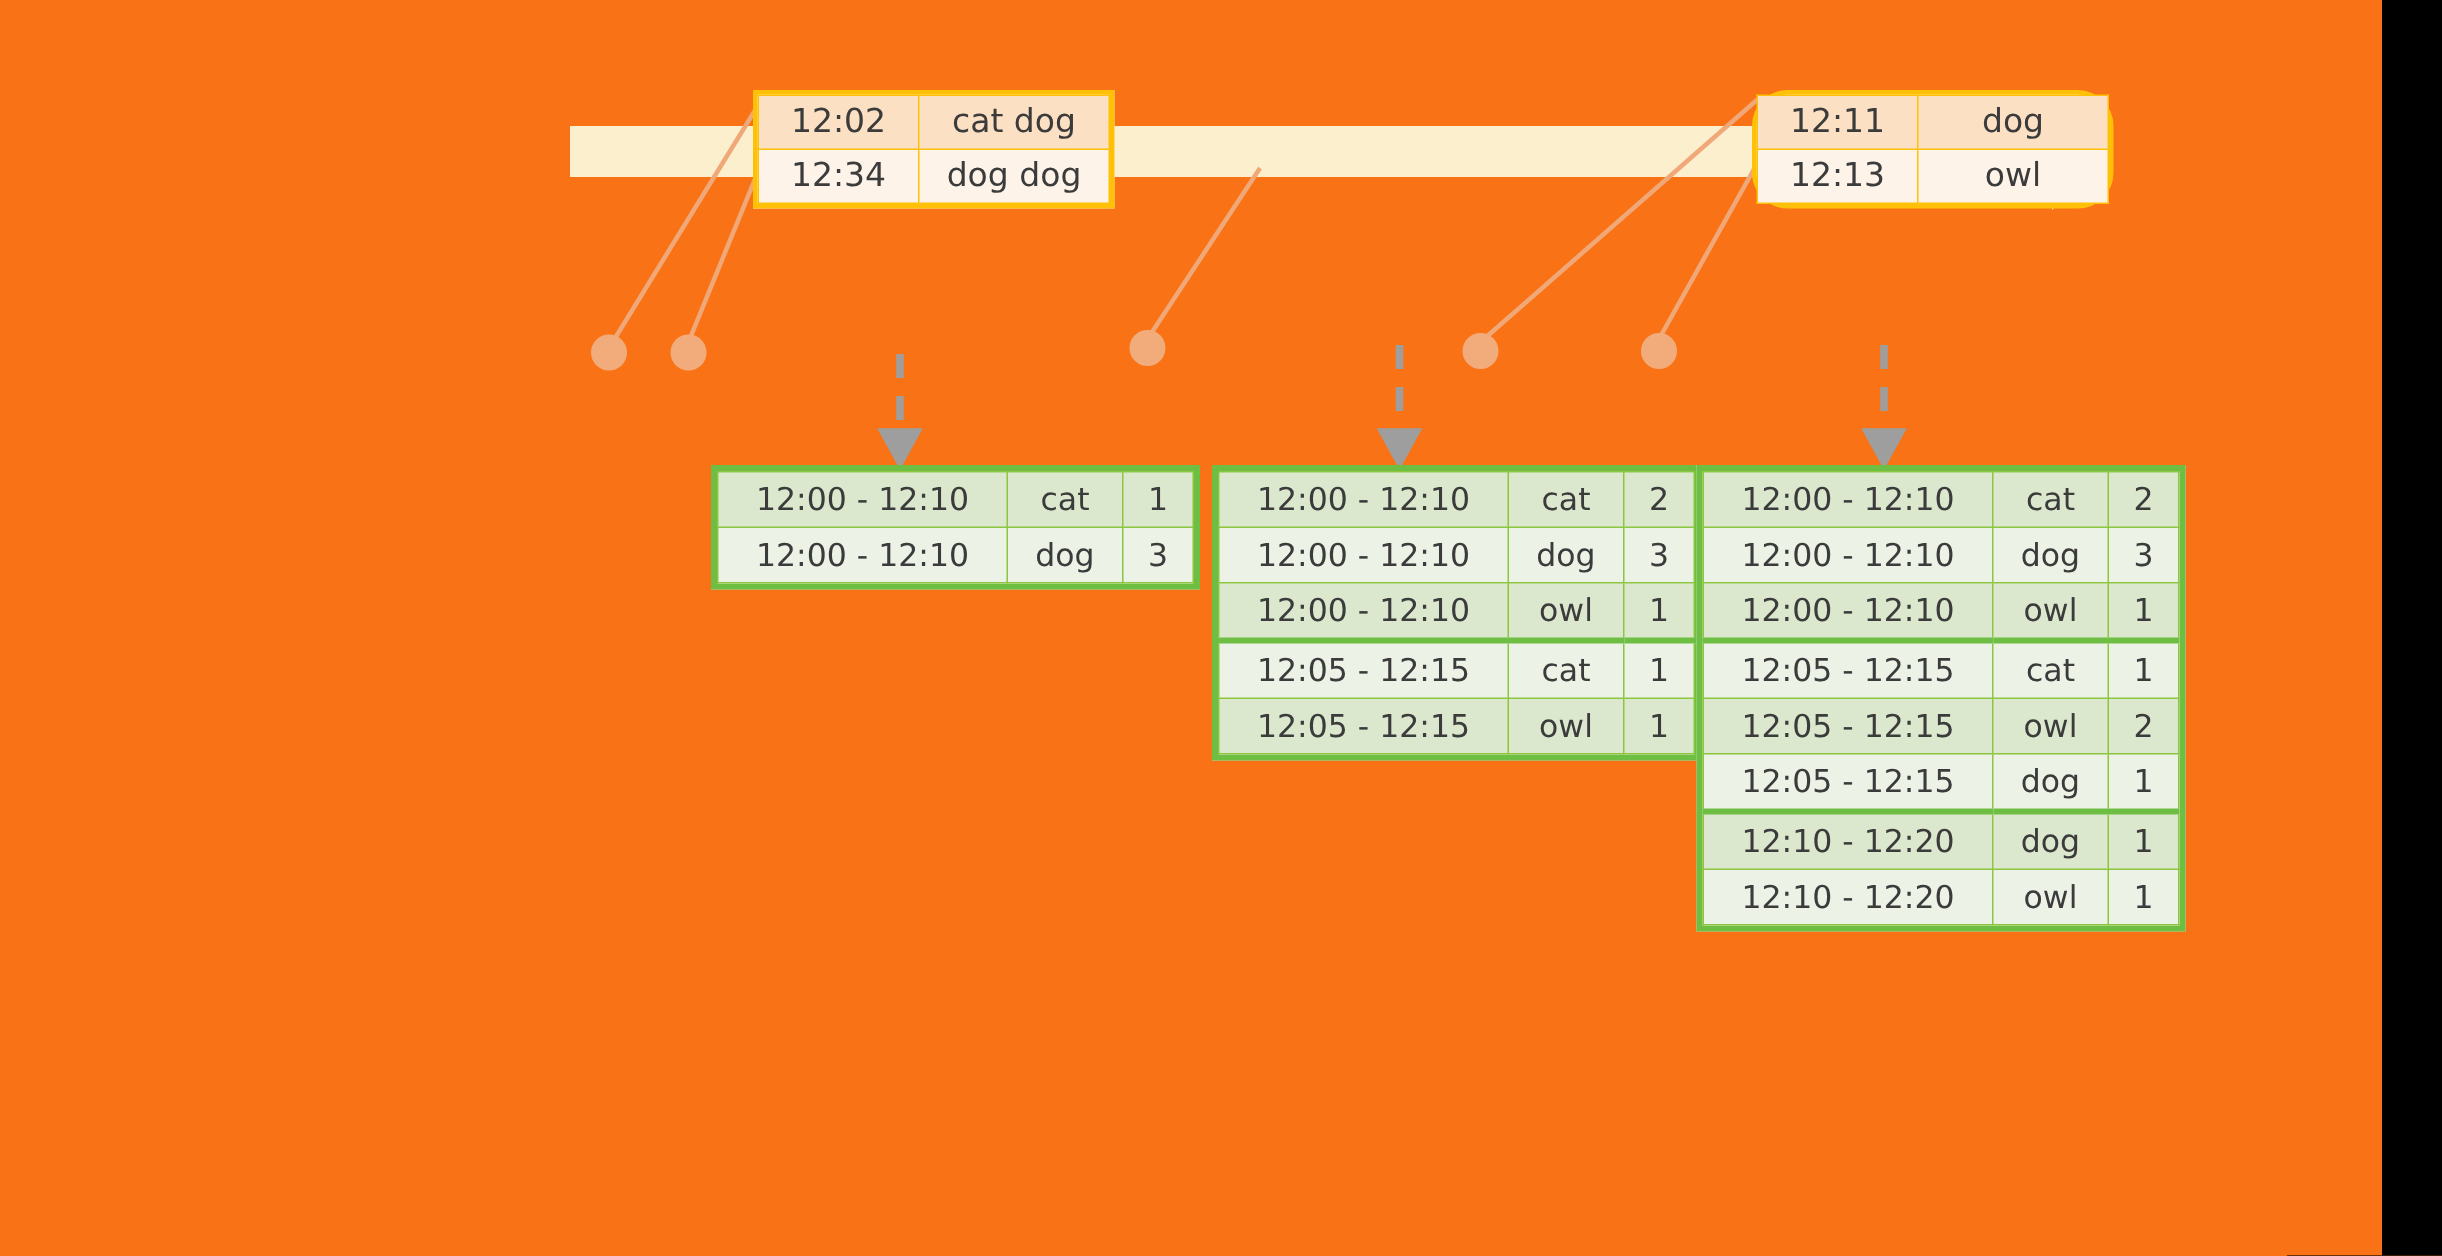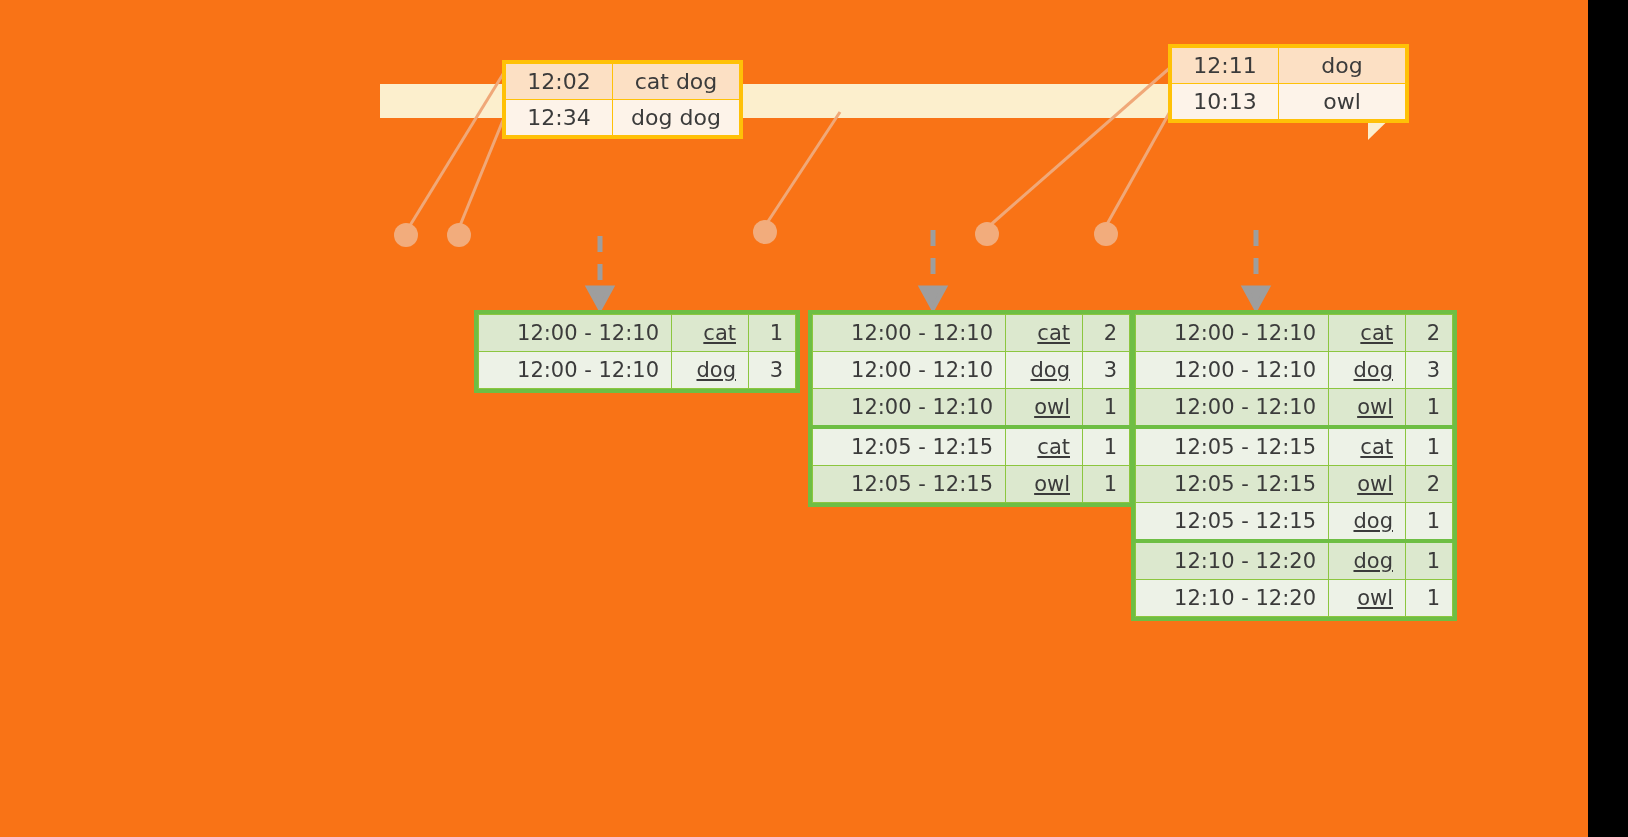--- a/index.html
+++ b/index.html
@@ -62,30 +62,30 @@
     box-sizing: border-box;
     background: #EAF1E3;
   }
   .result-table table {
     border-collapse: collapse;
   }
   .result-table td {
     border: 1.5px solid #8CC63F;
     font-size: 21px;
     color: #3b3b3b;
-    text-align: right;
+    text-align: center;
     padding: 6px 12px;
     white-space: nowrap;
     font-family: "DejaVu Sans", sans-serif;
   }
   .result-table tr.shade td { background: #DCE8CE; }
   .result-table tr.plain td { background: #EDF2E7; }
   .result-table tr.group-start td { border-top: 4px solid #6EBE44; }
   .rs-window { min-width: 168px; }
-  .rs-word { min-width: 52px; text-decoration: underline; }
+  .rs-word { min-width: 52px; }
   .rs-count { min-width: 22px; }
 </style>
 </head>
 <body>
 
 <div id="stage">
 
   <svg id="svg-layer" viewBox="0 0 1628 837" xmlns="http://www.w3.org/2000/svg">
 
     <g>
@@ -128,29 +128,29 @@
       </tr>
       <tr class="plain">
         <td class="ev-time">12:34</td>
         <td class="ev-words">dog dog</td>
       </tr>
     </tbody>
       </table>
   </div>
 
 
-  <div class="event-table" style="left:1168px; top:44px;">
+  <div class="event-table" style="left:1168px; top:60px;border-radius:24px;">
     <table>
       <tbody>
           <tr class="shade">
         <td class="ev-time">12:11</td>
         <td class="ev-words">dog</td>
       </tr>
       <tr class="plain">
-        <td class="ev-time">10:13</td>
+        <td class="ev-time">12:13</td>
         <td class="ev-words">owl</td>
       </tr>
     </tbody>
       </table>
   </div>
 
   <div class="result-table" style="left:474px; top:310px;">
     <table>
       <tbody>
           <tr class="shade">

